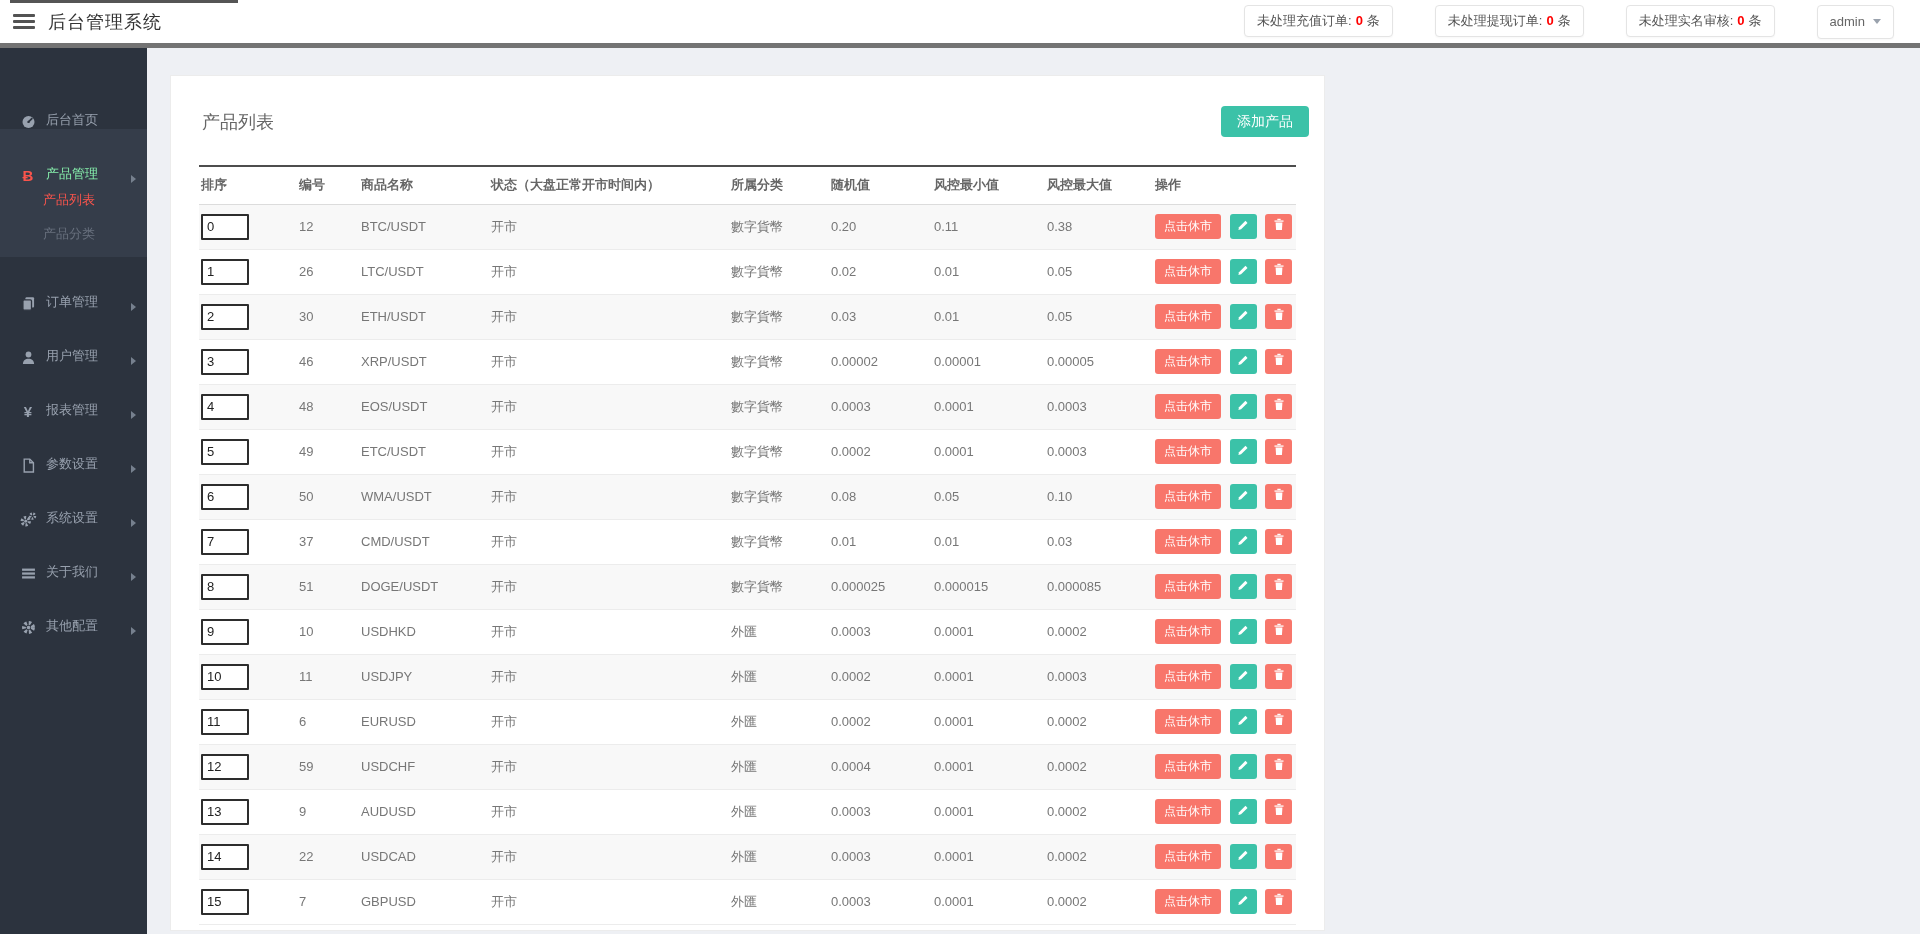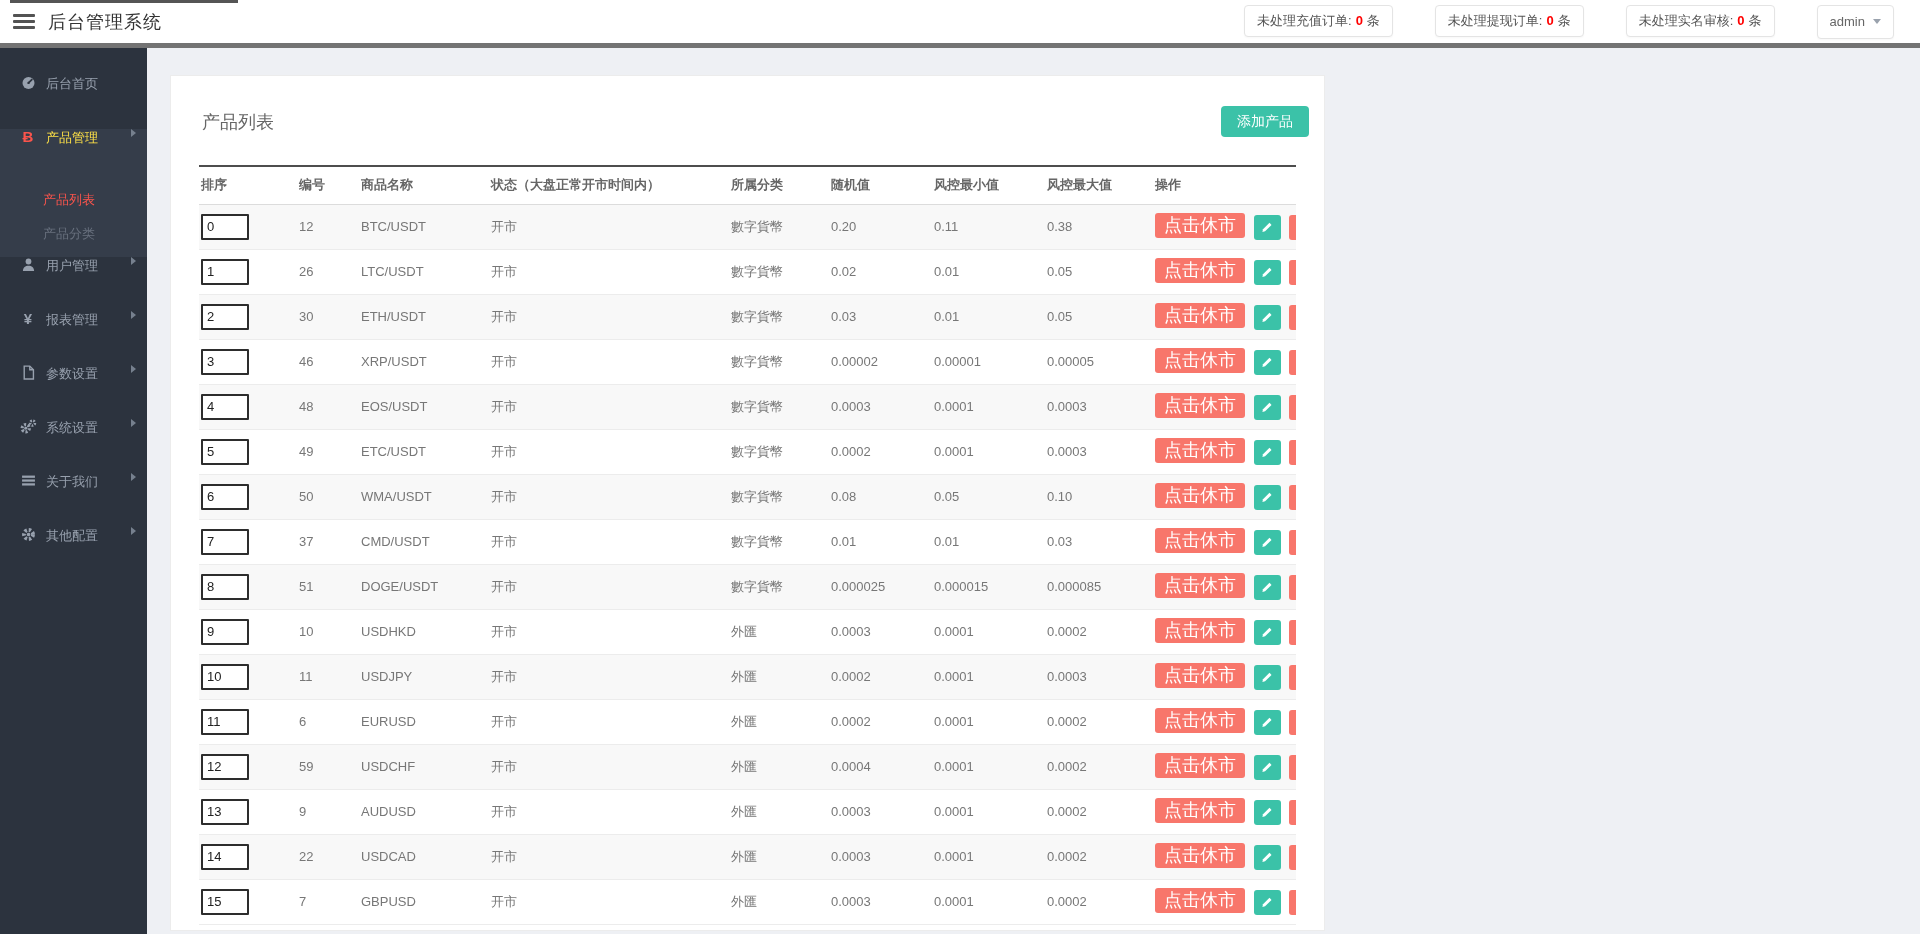--- a/index.html
+++ b/index.html
@@ -14,44 +14,44 @@
   .brand{margin-left:13px;font-size:18px;color:#333;letter-spacing:1px}
   .top-right{margin-left:auto;display:flex;align-items:flex-start;gap:42px;margin-right:26px}
   .badge-box{height:32px;border:1px solid #e4e4e4;border-radius:4px;background:#fff;display:flex;align-items:center;padding:0 12px;font-size:13px;color:#555;box-shadow:0 1px 2px rgba(0,0,0,.03);cursor:pointer;white-space:nowrap}
   .badge-box b{color:#f00;margin:0 4px;font-weight:bold}
   .admin-box{height:32px;border:1px solid #e4e4e4;border-radius:4px;background:#fff;display:flex;align-items:center;padding:16px 12px;font-size:13px;color:#666;cursor:pointer;box-shadow:0 1px 2px rgba(0,0,0,.03)}
   .caret{width:0;height:0;border-left:4px solid transparent;border-right:4px solid transparent;border-top:5px solid #9aa2ad;margin-left:8px}
 
   
   .shell{flex:1;display:flex;min-height:0}
   .sidebar{width:147px;flex:0 0 147px;background:#2c333e;padding-top:27px}
-  .side-item{height:54px;display:flex;align-items:flex-start;padding:0 11px 0 19px;cursor:pointer}
+  .side-item{height:54px;display:flex;align-items:flex-end;padding:0 11px 0 19px;cursor:pointer}
   .side-item .ic{width:18px;display:flex;justify-content:center;align-items:center;color:#98a1ae;font-size:14px;font-weight:bold}
   .side-item .lbl{font-size:13px;color:#98a1ae;margin-left:9px}
   .chev{margin-left:auto;width:0;height:0;border-top:4px solid transparent;border-bottom:4px solid transparent;border-left:5px solid #76808e}
   .side-group{background:#353d4a;padding-bottom:6px}
-  .side-group .side-item .lbl{color:#fde047}
+  .side-group .side-item .lbl{color:#86efac}
   .ic-red{color:#fa544c !important}
   .sub-item{height:34px;display:flex;align-items:center;padding-left:43px;font-size:13px;color:#68707e;cursor:pointer}
   .sub-item.active{color:#fa544c}
 
   
   .main{flex:1;position:relative;min-width:0}
   .card{width:1155px;height:856px;background:#fff;margin:27px 0 0 23px;border:1px solid #ececec}
   .card-head{display:flex;align-items:center;padding:25px 15px 0 31px;height:66px}
   .card-title{font-size:18px;color:#666}
   .add-btn{margin-left:auto;background:#3bc2a8;color:#fff;border:none;border-radius:4px;height:31px;padding:0 16px;font-size:14px;cursor:pointer}
 
   .tbl-wrap{margin:23px 28px 0 28px}
   table{width:100%;border-collapse:collapse;table-layout:fixed;font-size:13px}
   thead th{height:38px;text-align:left;color:#666;font-weight:bold;border-top:2px solid #4d4d4d;border-bottom:1px solid #dcdcdc;padding:0 4px 0 2px;white-space:nowrap;overflow:hidden}
   tbody td{height:45px;color:#777;border-bottom:1px solid #ececec;padding:0 4px 0 2px;white-space:nowrap;overflow:hidden}
   tbody tr:nth-child(odd){background:#f8f8f8}
   .sort-input{width:48px;height:26px;border:2px solid #2d2d2d;border-radius:1px;font-size:13px;padding:0 4px;color:#222;background:#fff;font-family:inherit}
-  .btn{border:none;border-radius:3px;color:#fff;cursor:pointer;font-size:18px;font-family:Liberation Mono, monospace}
+  .btn{border:none;border-radius:3px;color:#fff;cursor:pointer;font-size:12px;font-family:Liberation Mono, monospace}
   .btn-close{background:#f8766b;height:25px;padding:0 9px}
   .btn-sq{width:27px;height:25px;display:inline-flex;align-items:center;justify-content:center;margin-left:5px;vertical-align:middle}
   .btn-edit{background:#3bc2a8}
   .btn-del{background:#f8766b}
 </style>
 </head>
 <body>
 
 <div class="topbar">
   <div class="pace"></div>
@@ -107,20 +107,30 @@
        <span class="lbl">产品管理</span>
        <span class="chev"></span>
      </div>
         <div class="sub-item active">
                  <span>产品列表</span>
                </div>
         <div class="sub-item">
                  <span>产品分类</span>
                </div>
       </div>
+      <div class="side-item">
+       <span class="ic">
+          <svg width="15" height="15" viewBox="0 0 14 14">
+            <rect x="4.2" y="1.2" width="8" height="9.6" rx="1" fill="#98a1ae"></rect>
+            <rect x="1.8" y="3.6" width="8" height="9.6" rx="1" fill="#98a1ae" stroke="#2c333e" stroke-width="1.2"></rect>
+          </svg>
+        </span>
+       <span class="lbl">订单管理</span>
+       <span class="chev"></span>
+     </div>
       <div class="side-item">
        <span class="ic">
           <svg width="15" height="15" viewBox="0 0 14 14">
             <circle cx="7" cy="4.2" r="2.7" fill="#98a1ae"></circle>
             <path d="M1.8 13c0-3.2 2.3-4.8 5.2-4.8s5.2 1.6 5.2 4.8z" fill="#98a1ae"></path>
           </svg>
         </span>
        <span class="lbl">用户管理</span>
        <span class="chev"></span>
      </div>

